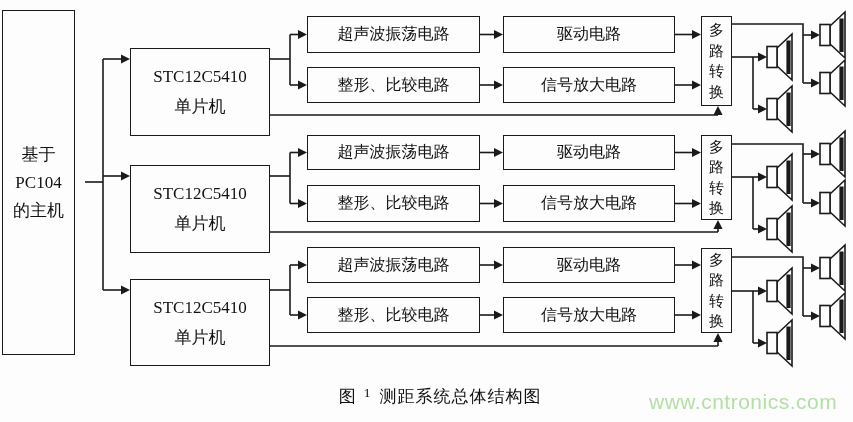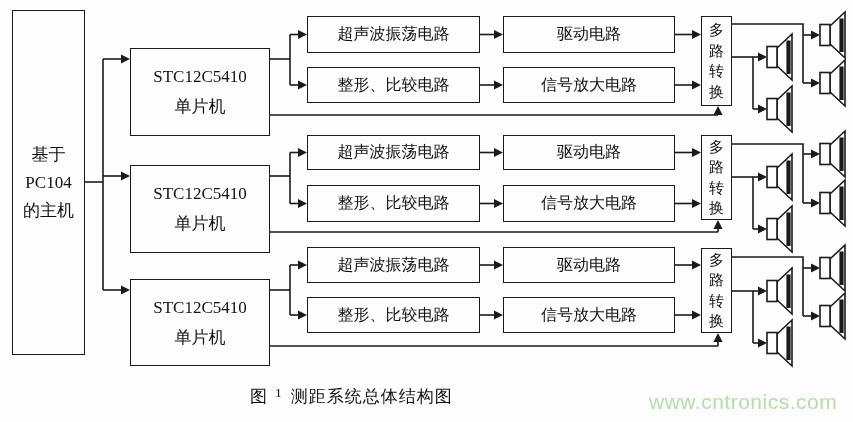--- a/index.html
+++ b/index.html
@@ -19,21 +19,21 @@
   .host { line-height:28px; font-size:17px; }
   .mcu  { font-size:17px; line-height:30px;margin-top:33px; }
   .vtext { width:1em; font-size:15px; line-height:20.5px; text-align:left; }
   svg.wires { position:absolute; left:0; top:0; }
   .wires line, .wires polyline { stroke:#1a1a1a; stroke-width:1.6; fill:none; }
   .wires polygon { fill:#1a1a1a; stroke:none; }
   .wires .wfill { fill:#fdfdfd; stroke:#1a1a1a; stroke-width:1.6; }
   .wires .bar { stroke:#1a1a1a; stroke-width:4.2; }
   .caption {
     position:absolute; left:250px; top:385px; width:380px;
-    font-size:17px; letter-spacing:1px;
+    text-align:center; font-size:17px; letter-spacing:1px;
   }
   .caption .fig-num {
     font-size:13.5px; position:relative; top:-5px;
     margin:0 9px 0 7px; letter-spacing:0;
   }
   .watermark {
     position:absolute; left:649px; top:390px;
     font-family:"Liberation Sans","DejaVu Sans",sans-serif;
     font-size:21px; color:#b2dfa4; letter-spacing:0.5px;
   }
@@ -199,21 +199,21 @@
           <line class="bar" x1="841.5" y1="251.5" x2="841.5" y2="285"></line>
         </g>
         <g>
           <polygon class="wfill" points="830,307 845,293 845,339 830,325"></polygon>
           <rect class="wfill" x="820" y="305.5" width="10" height="21"></rect>
           <line class="bar" x1="841.5" y1="299.5" x2="841.5" y2="333"></line>
         </g>
       </g>
     </svg>
 
-  <div class="box host" style="left:12px; top:10px; width:73px; height:345px;">
+  <div class="box host" style="left:2px; top:10px; width:73px; height:345px;">
     <div>基于</div>
     <div>PC104</div>
     <div>的主机</div>
   </div>
 
   <div class="box mcu" style="left:130px; top:15px; width:140px; height:88px;">
     <div>STC12C5410</div>
     <div>单片机</div>
   </div>
   <div class="box" style="left:307px; top:16px; width:173px; height:37px;">超声波振荡电路</div>

